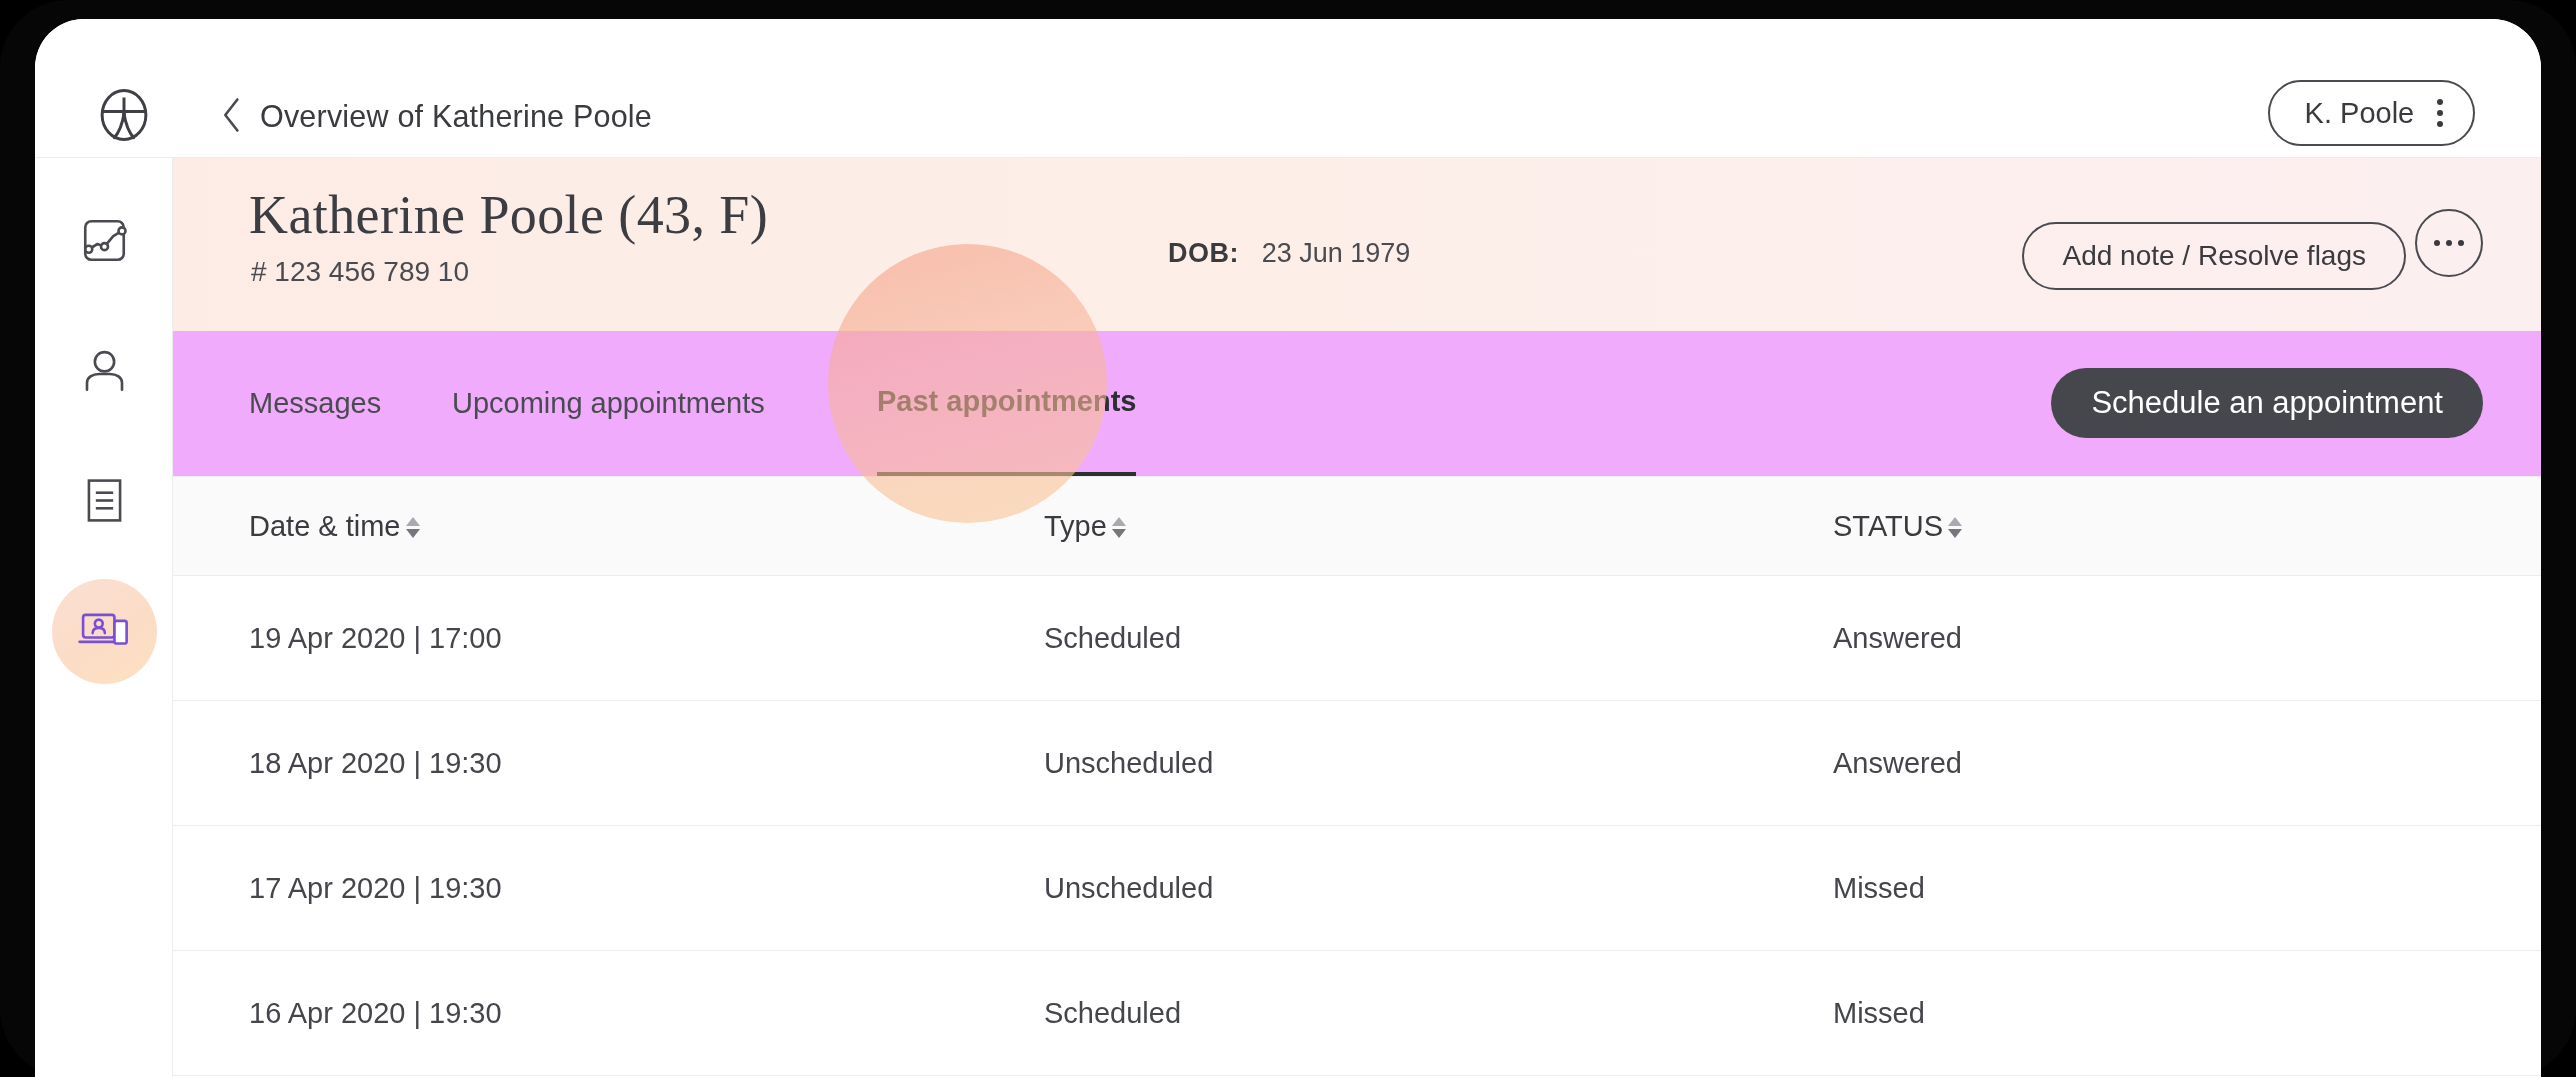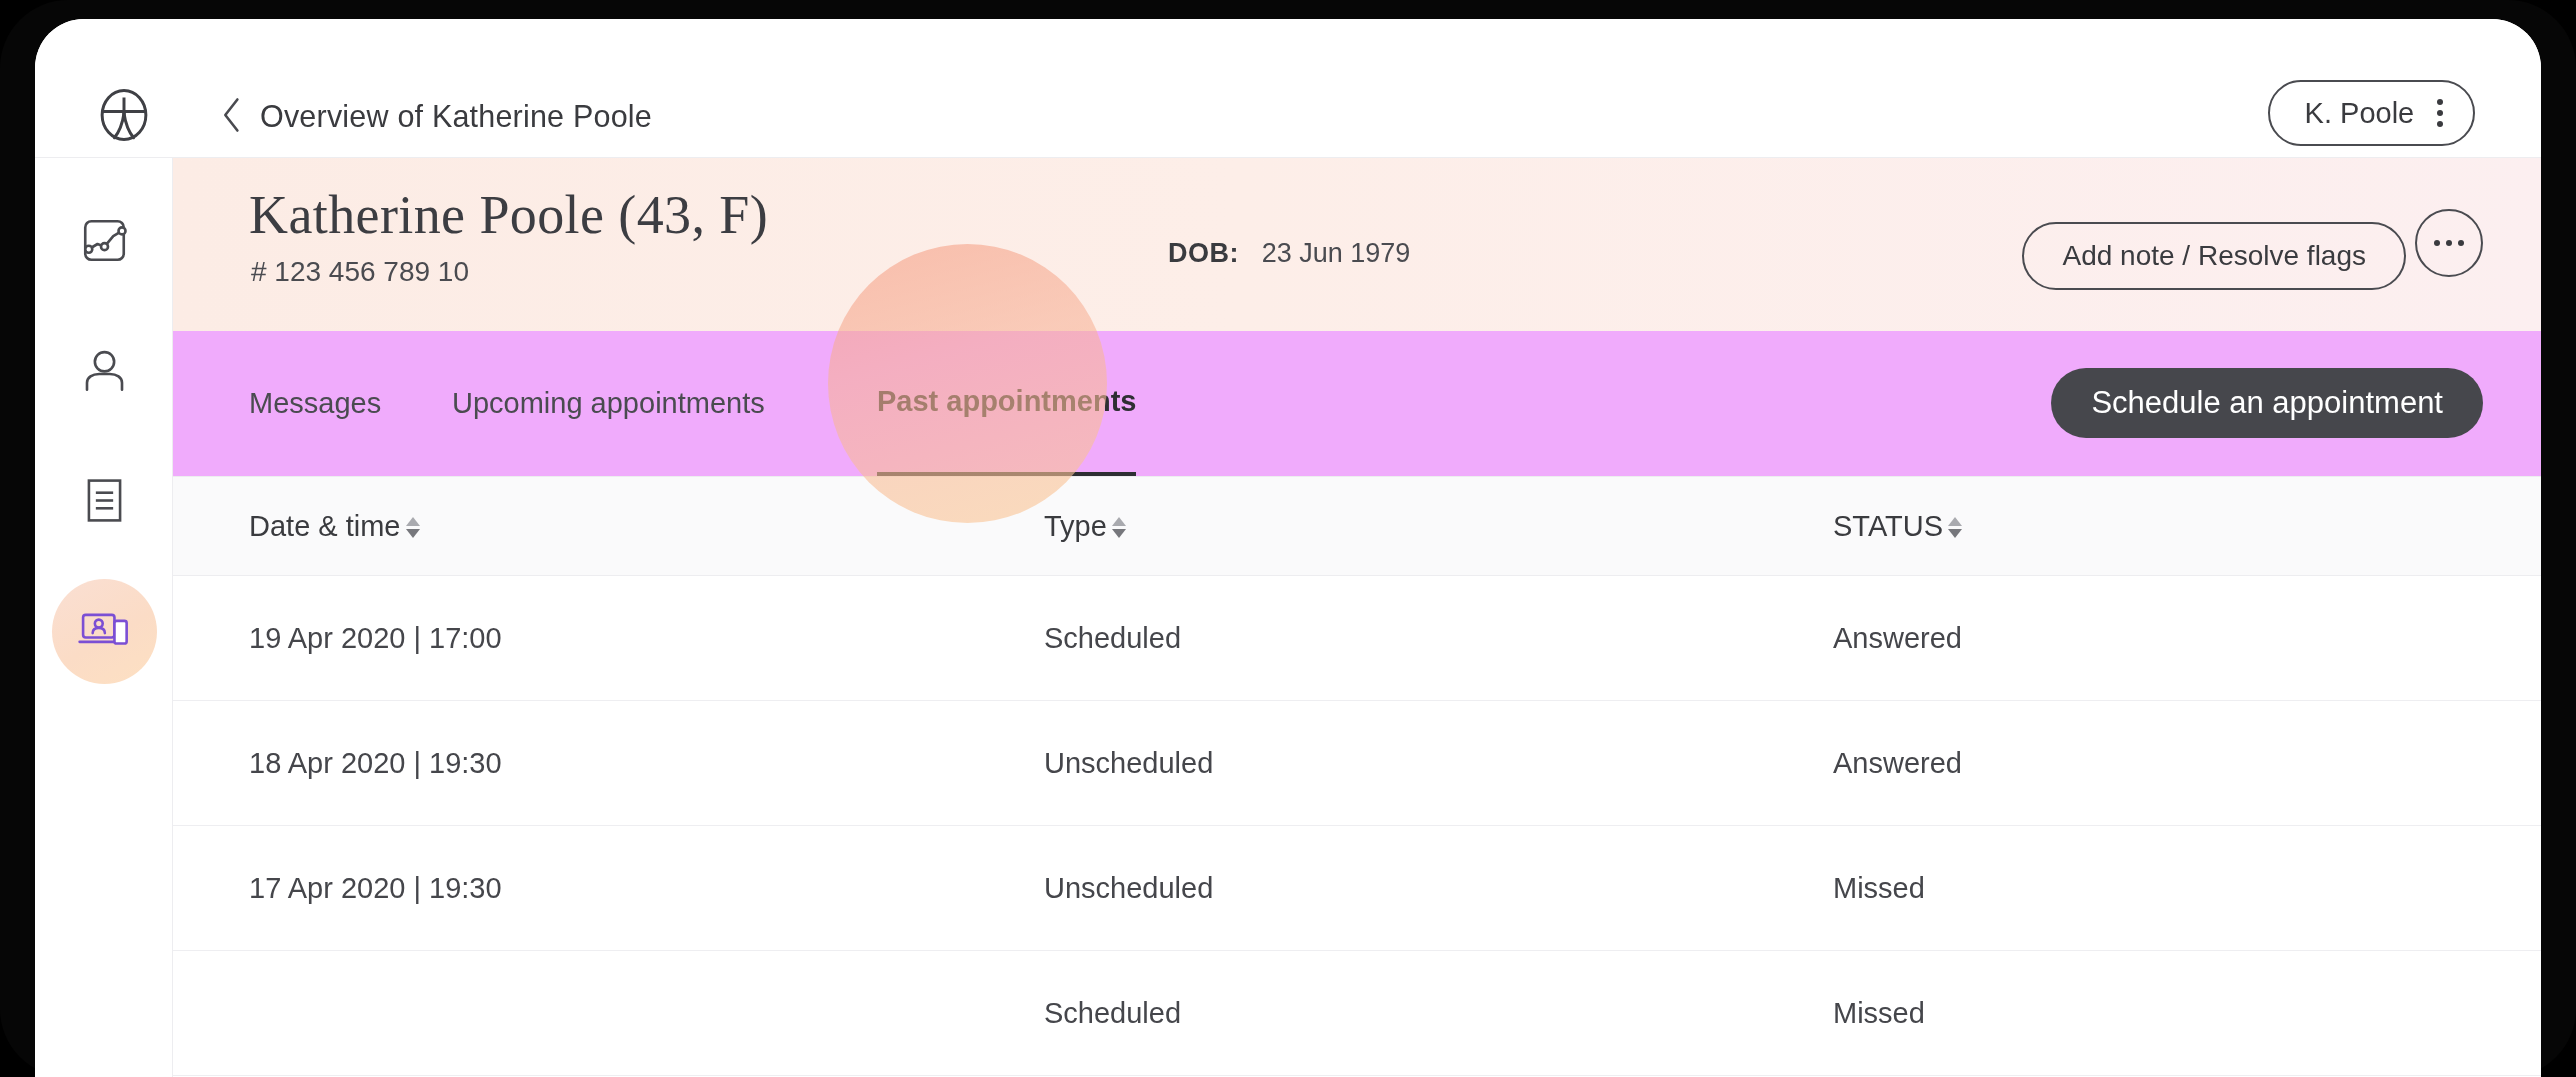--- a/index.html
+++ b/index.html
@@ -458,20 +458,21 @@
         <div class="cell cell-status">Answered</div>
       </div>
 
       <div class="table-row">
         <div class="cell cell-date">17 Apr 2020 | 19:30</div>
         <div class="cell cell-type">Unscheduled</div>
         <div class="cell cell-status">Missed</div>
       </div>
 
       <div class="table-row">
+        <div class="cell cell-date">16 Apr 2020 | 19:30</div>
         <div class="cell cell-type">Scheduled</div>
         <div class="cell cell-status">Missed</div>
       </div>
     </div>
 
     <div id="cursor-highlight"></div>
 
   </div>
 </div>
 

